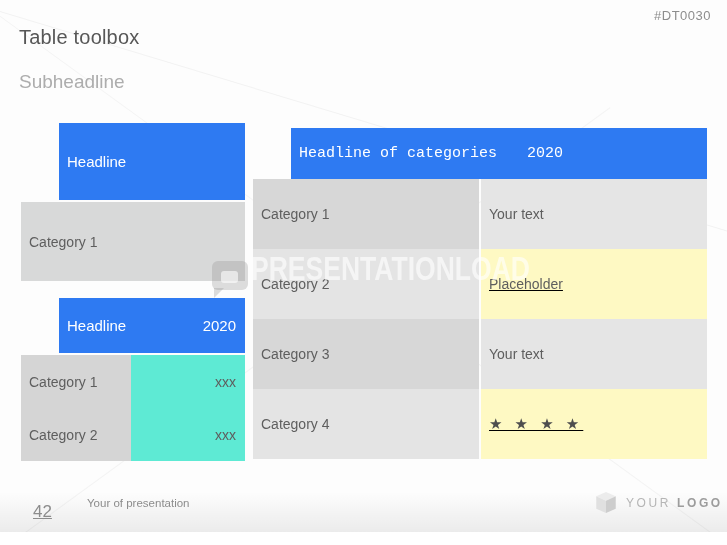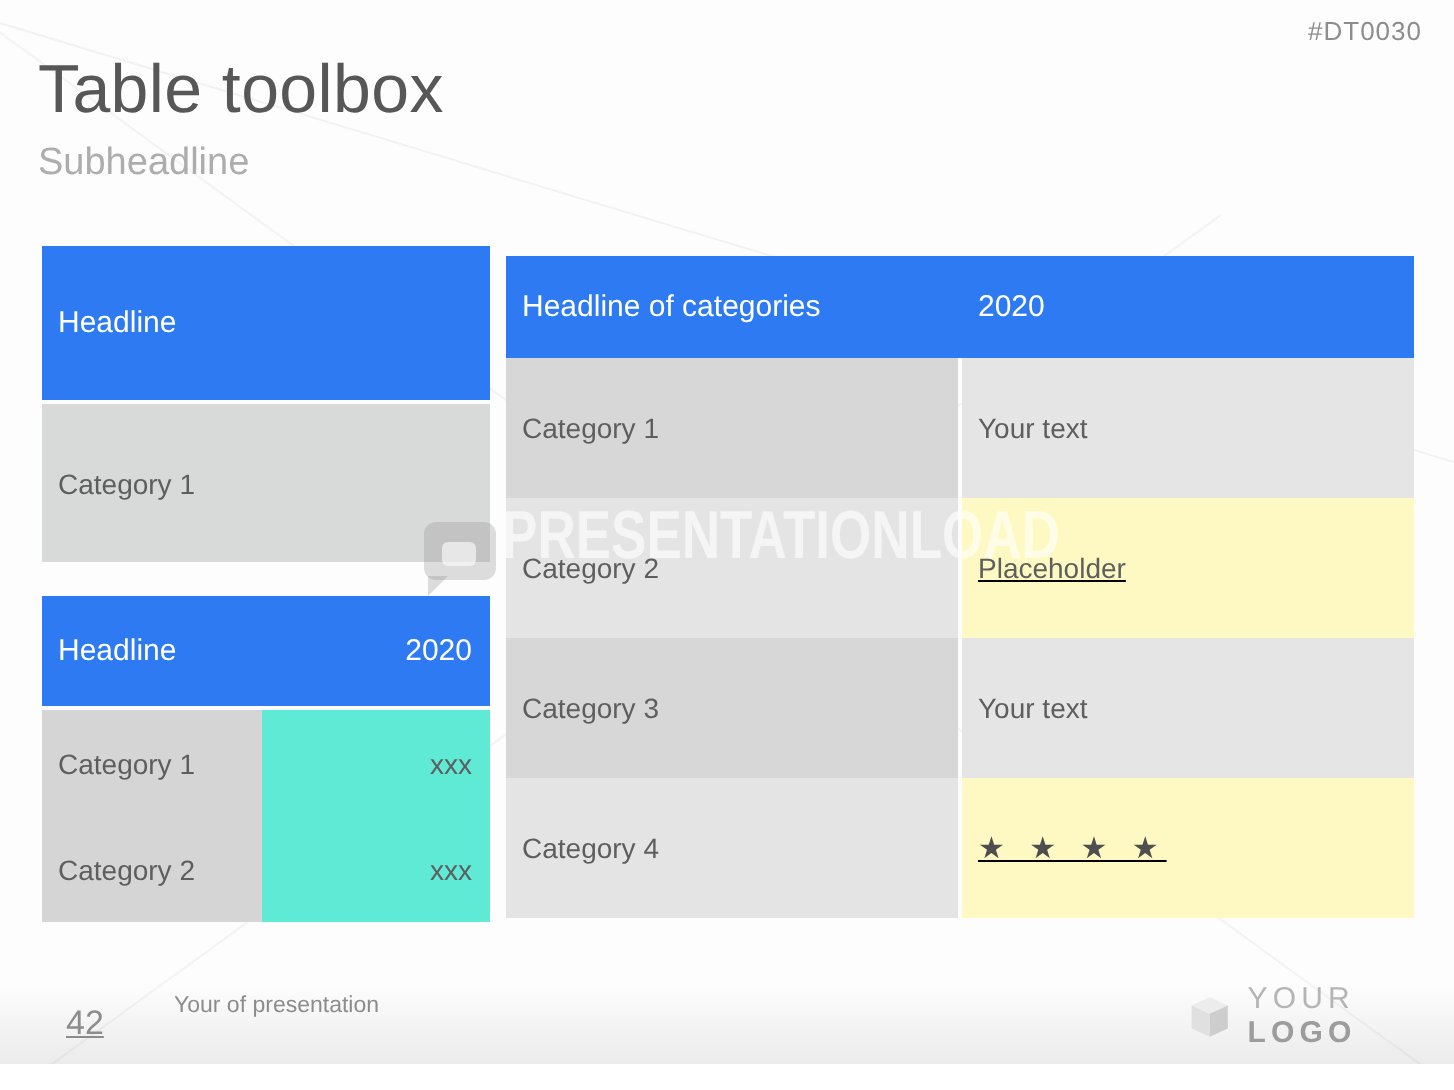--- a/index.html
+++ b/index.html
@@ -12,26 +12,26 @@
   
   .diag { position:absolute; height:1px; transform-origin:0 0; pointer-events:none; }
   .diag1 { left:-10px; top:8px;  width:840px; background:rgba(120,120,120,0.08); transform:rotate(16.8deg); }
   .diag2 { left:-5px;  top:12px; width:960px; background:rgba(120,120,120,0.07); transform:rotate(36deg); }
   .diag3 { left:-5px;  top:554px; width:760px; background:rgba(120,120,120,0.07); transform:rotate(-36deg); }
   .bottom-fade { position:absolute; left:0; right:0; bottom:0; height:40px;
     background:linear-gradient(to bottom, rgba(0,0,0,0) 0%, rgba(0,0,0,0.045) 60%, rgba(0,0,0,0.07) 100%); pointer-events:none; }
 
   
   .code { position:absolute; top:8px; right:16px; font-size:13px; color:#8d8d8d; letter-spacing:0.5px; }
-  .title { position:absolute; left:19px; top:26px; font-size:34px; font-weight:400; color:#575757; letter-spacing:0.2px; }
+  .title { position:absolute; left:19px; top:26px; font-size:20px; font-weight:400; color:#575757; letter-spacing:0.2px; }
   .subtitle { position:absolute; left:19px; top:71px; font-size:19px; color:#ADADAD; }
 
   
   .tbl { position:absolute; }
-  .hdr { background:var(--accent,#2E7AF2); color:#ffffff; font-size:15px; display:flex; align-items:center; }
+  .hdr { background:var(--accent,#2E7AF2); color:#ffffff; font-size:15px; display:flex; align-items:center;margin-left:38px; }
   .cell-text { font-size:14px; color:#5E5E5E; }
 
   
   .table1 { left:21px; top:123px; width:224px; }
   .table1 .hdr { height:77px; padding-left:8px; }
   .t1-row { margin-top:2px; height:79px; background:#D8D9D9; display:flex; align-items:center; padding-left:8px; }
 
   
   .table2 { left:21px; top:298px; width:224px; }
   .table2 .hdr { height:55px; padding:0 9px 0 8px; justify-content:space-between; }
@@ -39,21 +39,21 @@
   .t2-row { height:53px; display:flex; }
   .t2-cell-l { width:110px; background:#D5D5D5; display:flex; align-items:center; padding-left:8px; box-sizing:border-box; }
   .t2-cell-r { flex:1; background:#5eead4; display:flex; align-items:center; justify-content:flex-end; padding-right:9px; }
 
   
   .table3 { left:253px; top:128px; width:454px; }
   .t3-flex { display:flex; }
   .t3-l { width:226px; margin-right:2px; box-sizing:border-box; padding-left:8px; display:flex; align-items:center; }
   .t3-r { flex:1; box-sizing:border-box; padding-left:8px; display:flex; align-items:center; }
   .table3 .hdr { height:51px; }
-  .table3 .hdr .t3-l, .table3 .hdr .t3-r { background:transparent; }
+  .table3 .hdr .t3-l, .table3 .hdr .t3-r { background:transparent;font-family:Liberation Mono, monospace; }
   .t3-row { height:70px; }
   .t3-row.odd  .t3-l { background:#D7D7D7; }
   .t3-row.odd  .t3-r { background:#E5E5E5; }
   .t3-row.even .t3-l { background:#E4E4E4; }
   .t3-row.even .t3-r { background:#fef9c3;text-decoration:underline; }
   .stars { font-size:15px; letter-spacing:4px; color:#4E4E4E; }
 
   
   .wm-bubble { position:absolute; left:212px; top:261px; width:36px; height:29px;
     background:rgba(145,145,145,0.30); border-radius:6px; }
@@ -61,21 +61,21 @@
     background:rgba(255,255,255,0.6); border-radius:3px; }
   .wm-bubble::after { content:''; position:absolute; left:2px; bottom:-8px;
     border:5px solid transparent; border-top-color:rgba(145,145,145,0.30); border-left-color:rgba(145,145,145,0.30); }
   .wm-text { position:absolute; left:251px; top:249px; font-size:34px; font-weight:700;
     color:rgba(255,255,255,0.62); transform:scaleX(0.78); transform-origin:0 0; white-space:nowrap; letter-spacing:0; }
 
   
   .page-num { position:absolute; left:33px; top:502px; font-size:17px; color:#8C8C8C;text-decoration:underline; }
   .pres-title { position:absolute; left:87px; top:497px; font-size:11.5px; color:#8C8C8C; }
   .logo { position:absolute; left:595px; top:491px; display:flex; align-items:center; gap:9px; }
-  .logo-text { font-size:15px; letter-spacing:2.6px; color:#B5B5B5; }
+  .logo-text { font-size:12px; letter-spacing:2.6px; color:#B5B5B5; }
   .logo-text b { font-weight:700; color:#9C9C9C; letter-spacing:2.6px; }
 </style>
 </head>
 <body>
 
 <div class="slide">
 
   <div class="diag diag1"></div>
   <div class="diag diag2"></div>
   <div class="diag diag3"></div>

